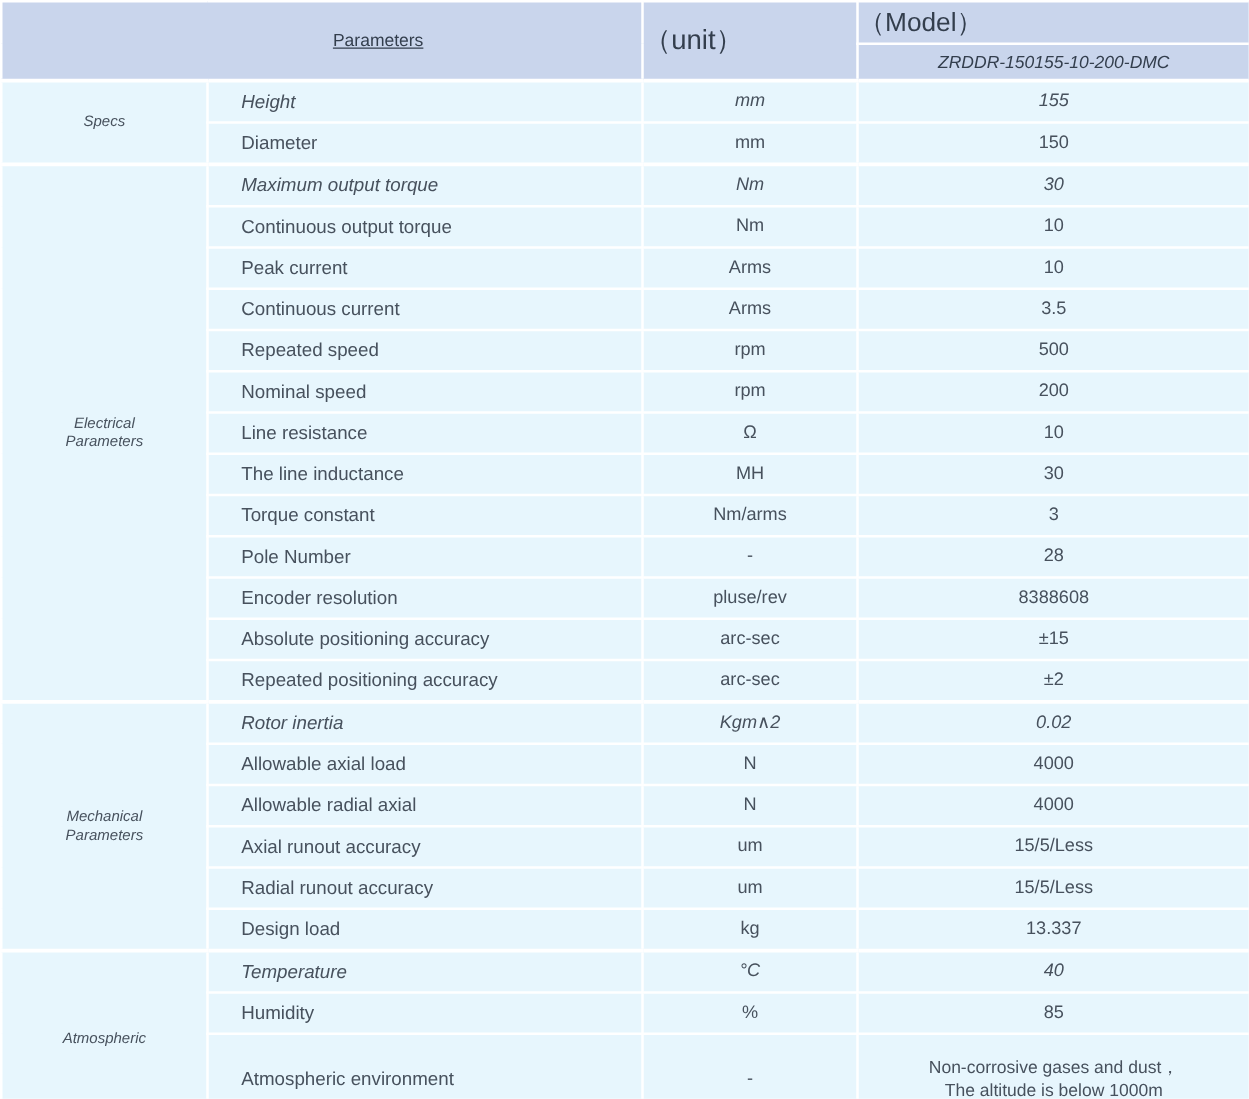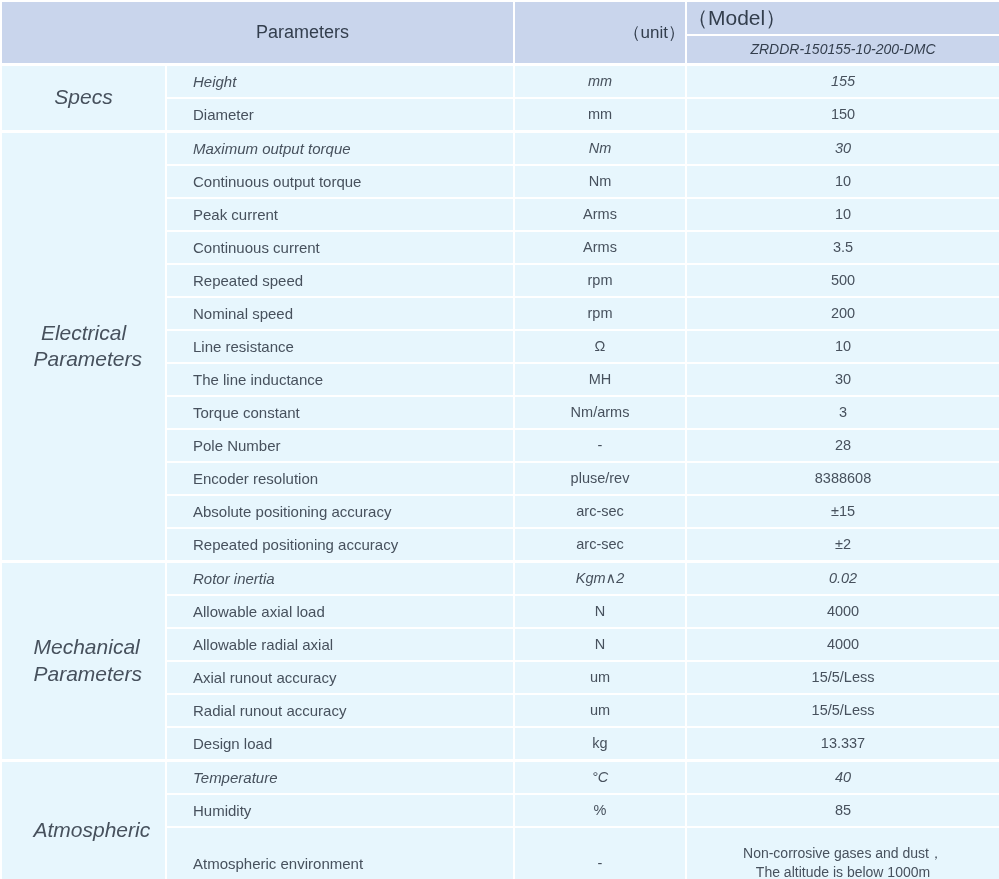--- a/index.html
+++ b/index.html
@@ -26,28 +26,29 @@
     padding: 0;
     font-weight: normal;
   }
   thead th {
     background: #c9d5ec;
     color: #333e4d;
   }
   tr.hr1 { height: 34px; }
   tr.hr2 { height: 29px; }
   th.h-params {
-    font-size: 18px;
+    font-size: 14px;
     text-align: center;
     padding-left: 90px; 
     vertical-align: middle;
+    text-decoration: underline;
   }
   th.h-unit {
-    font-size: 17px;
-    text-align: right;
+    font-size: 22px;
+    text-align: left;
     vertical-align: middle;
   }
   th.h-model {
     font-size: 21px;
     text-align: left;
     vertical-align: middle;
   }
   th.h-model-num {
     font-size: 14px;
     text-align: center;
@@ -57,21 +58,21 @@
 
   tbody td {
     background: #e7f6fd;
     color: #47515d;
     height: 31px;
     vertical-align: middle;
   }
   tr.sec-start td { border-top-width: 3px; font-style: italic; }
   td.sec {
     text-align: center;
-    font-size: 21px;
+    font-size: 12px;
   }
   .sec-label {
     max-width: 100px;
     margin: 0 auto;
     line-height: 1.25;
     text-align: center;
   }
   td.name {
     font-size: 15px;
     text-align: left;

